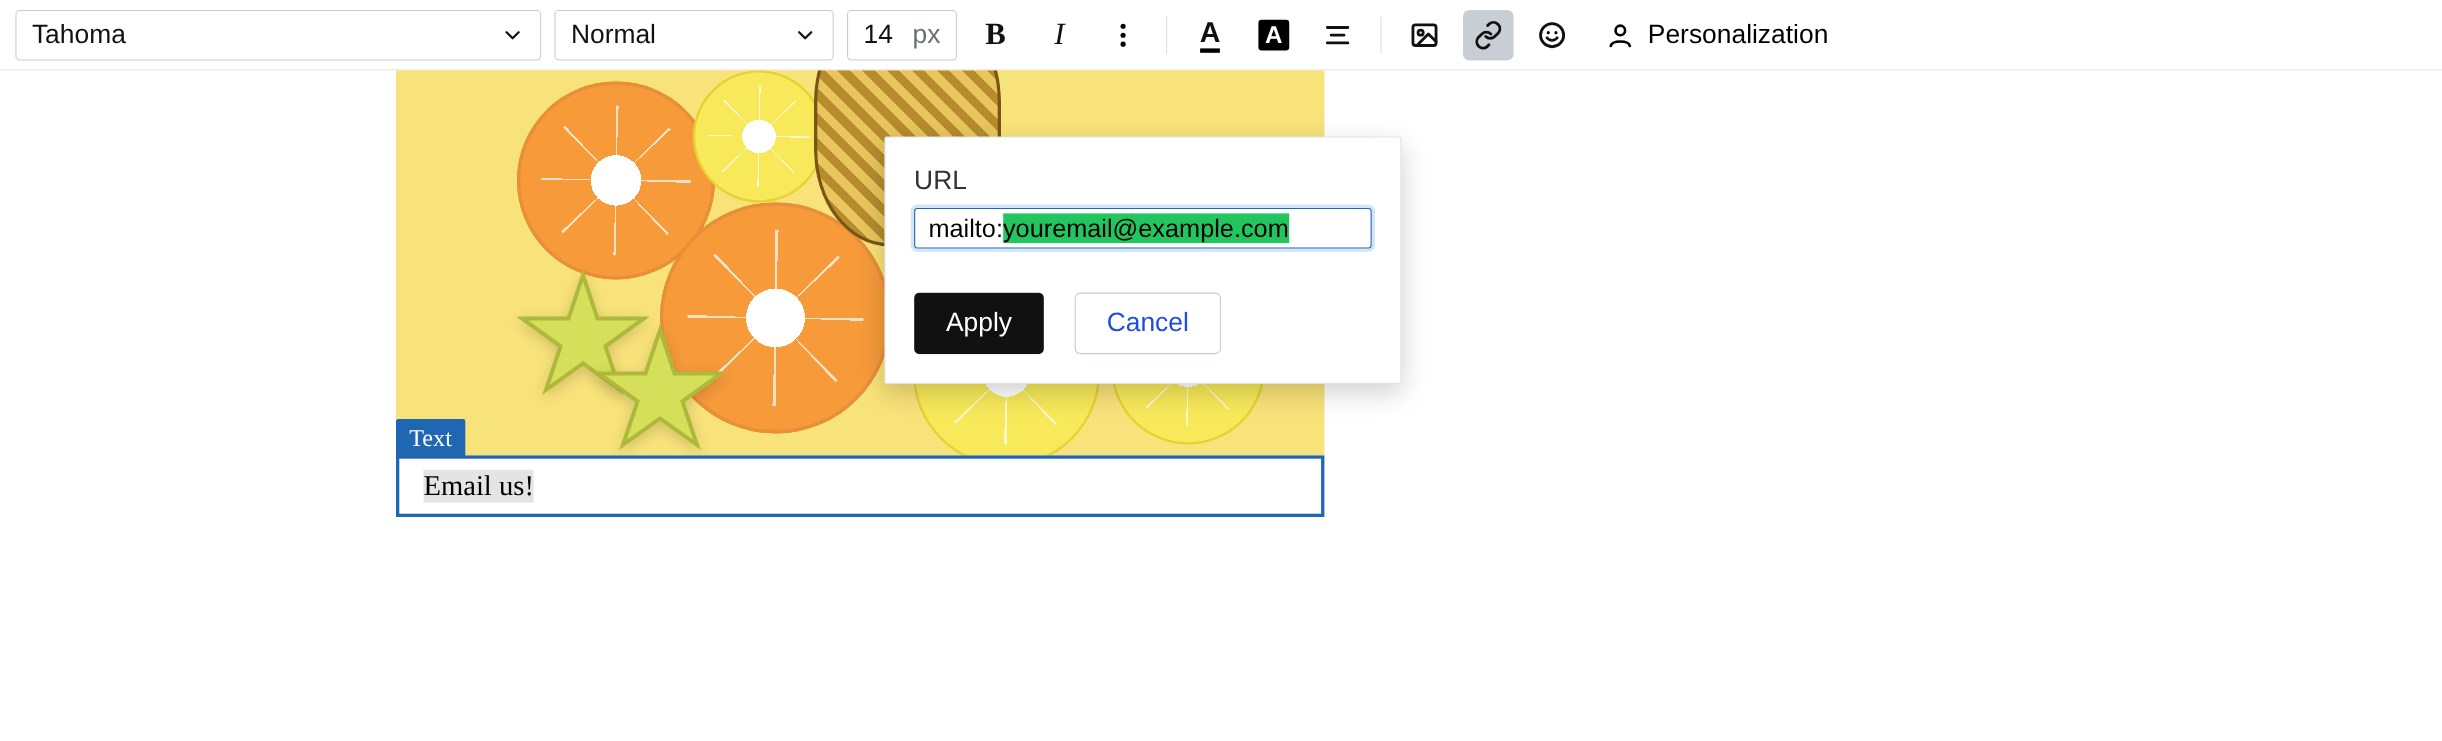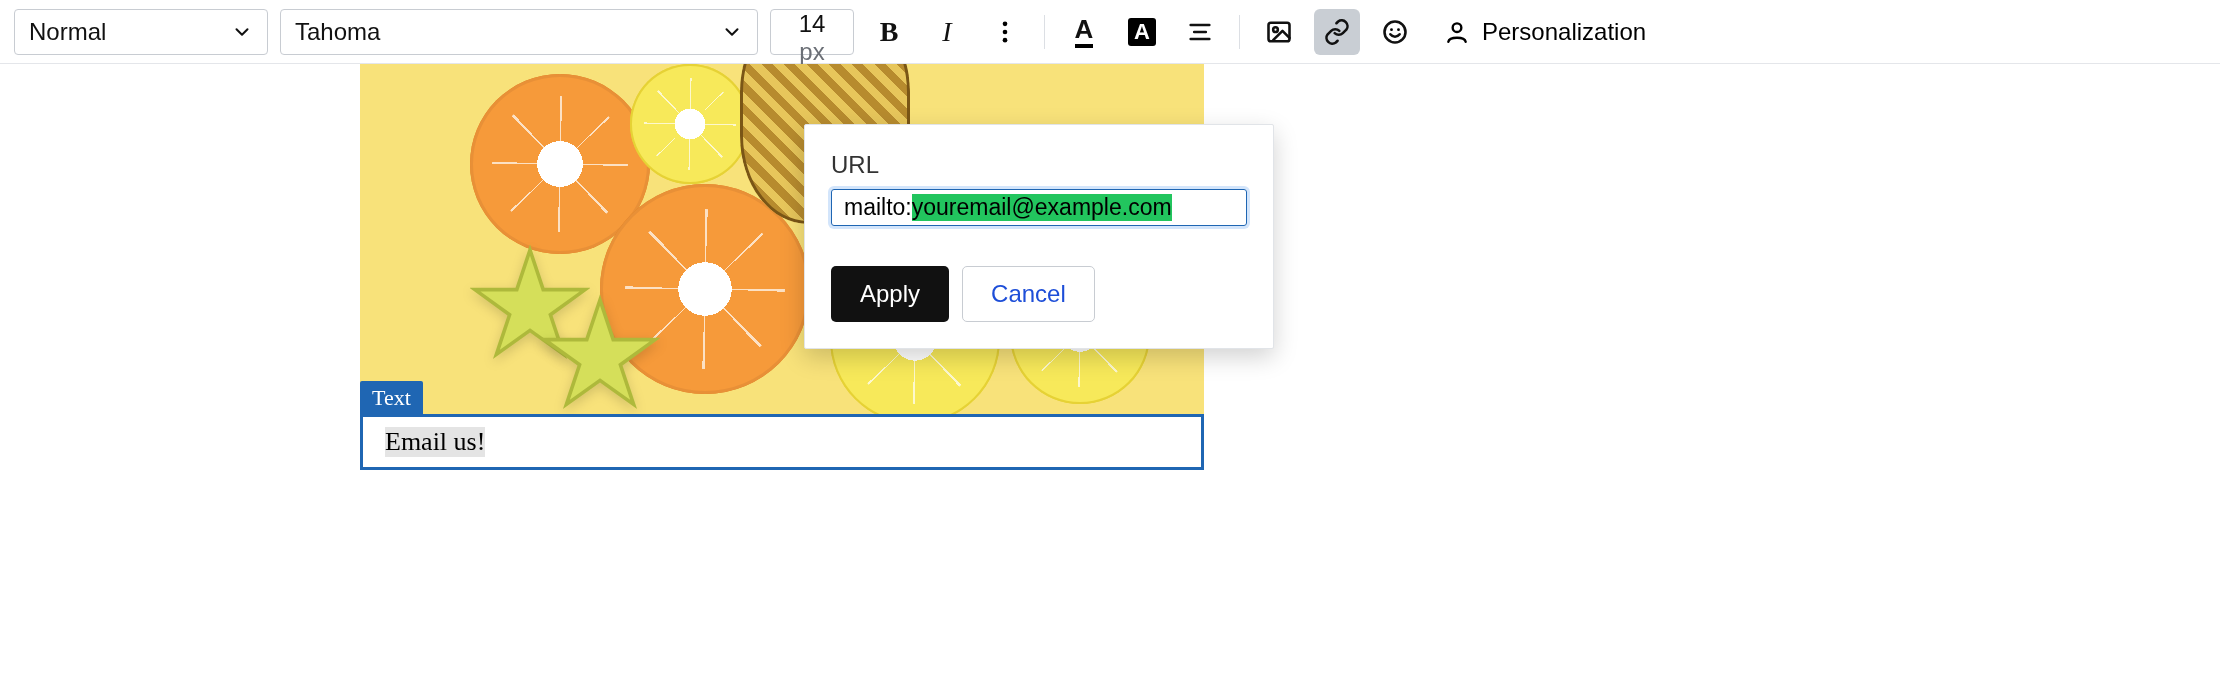--- a/index.html
+++ b/index.html
@@ -41,30 +41,29 @@
 
   .chev {
     width: 22px; height: 22px;
     flex: none;
     margin-left: 8px;
   }
   .chev svg { width: 100%; height: 100%; display: block; }
 
   .size-box {
     height: 46px;
-    width: 84px;
+    width: 100px;
     border: 1px solid #c8ccd2;
     border-radius: 4px;
     display: flex;
     align-items: center;
     justify-content: space-between;
     padding: 0 14px;
     font-size: 24px;
     color: #111;
-    flex-direction: column;
   }
   .size-unit { color: #6b6f76; }
 
   .tb-btn {
     width: 46px;
     height: 46px;
     border-radius: 6px;
     display: flex;
     align-items: center;
     justify-content: center;
@@ -258,21 +257,21 @@
     align-items: center;
     padding: 0 12px;
     white-space: nowrap;
     overflow: hidden;
   }
   .fake-input .sel { background:#22c55e; }
 
   .popover-btns {
     margin-top: 40px;
     display: flex;
-    gap: 13px;
+    gap: 28px;
   }
   .btn {
     height: 56px;
     padding: 0 28px;
     border-radius: 5px;
     font-size: 24px;
     display: flex;
     align-items: center;
     justify-content: center;
     cursor: pointer;
@@ -282,31 +281,31 @@
   .btn-secondary { background: #fff; border-color: #c8ccd2; color:#1d4ed8; }
 
   
   .stroke-ic { stroke: currentColor; fill: none; stroke-width: 2.2; stroke-linecap: round; stroke-linejoin: round; }
 </style>
 </head>
 <body>
 
 <div class="toolbar">
 
-  <div class="dropdown paragraph-dd">
-    <span>Normal</span>
+  <div class="dropdown font-dd">
+    <span>Tahoma</span>
     <span class="chev">
       <svg viewBox="0 0 24 24">
           <path class="stroke-ic" d="M6 9l6 6 6-6"></path>
         </svg>
     </span>
   </div>
 
-  <div class="dropdown font-dd">
-    <span>Tahoma</span>
+  <div class="dropdown paragraph-dd">
+    <span>Normal</span>
     <span class="chev">
       <svg viewBox="0 0 24 24">
           <path class="stroke-ic" d="M6 9l6 6 6-6"></path>
         </svg>
     </span>
   </div>
 
   <div class="size-box">
     <span>14</span>
     <span class="size-unit">px</span>

